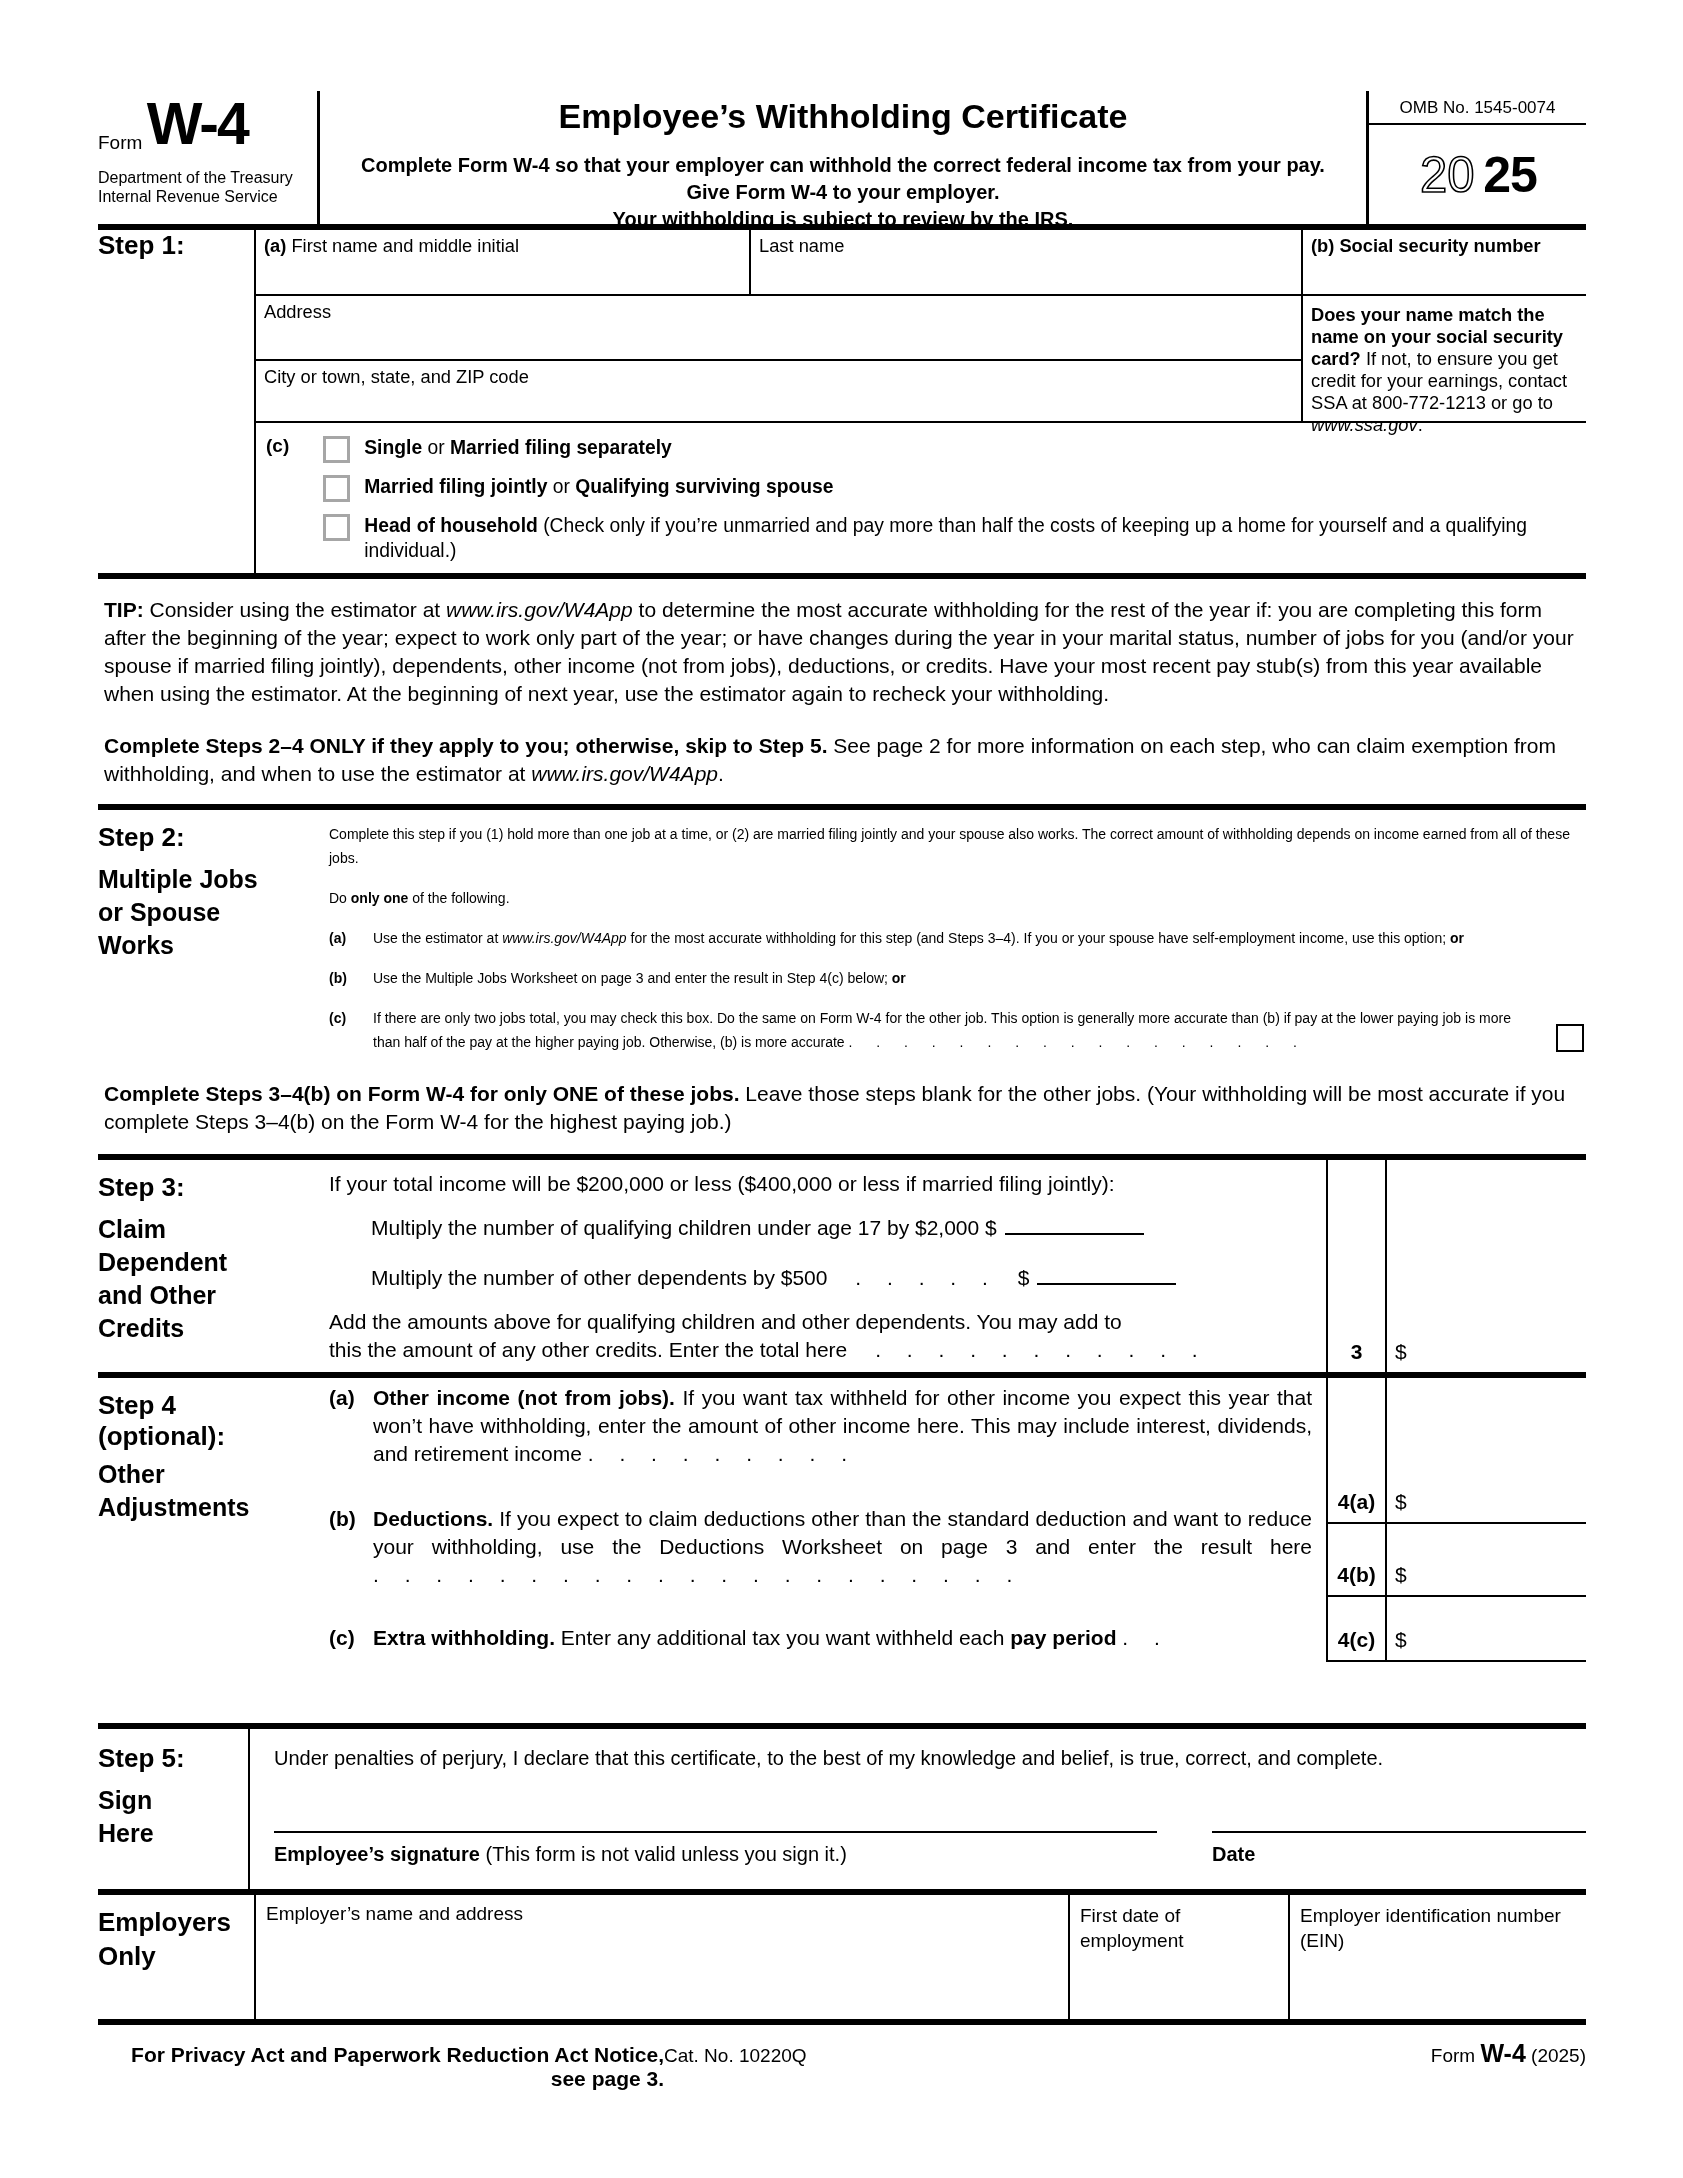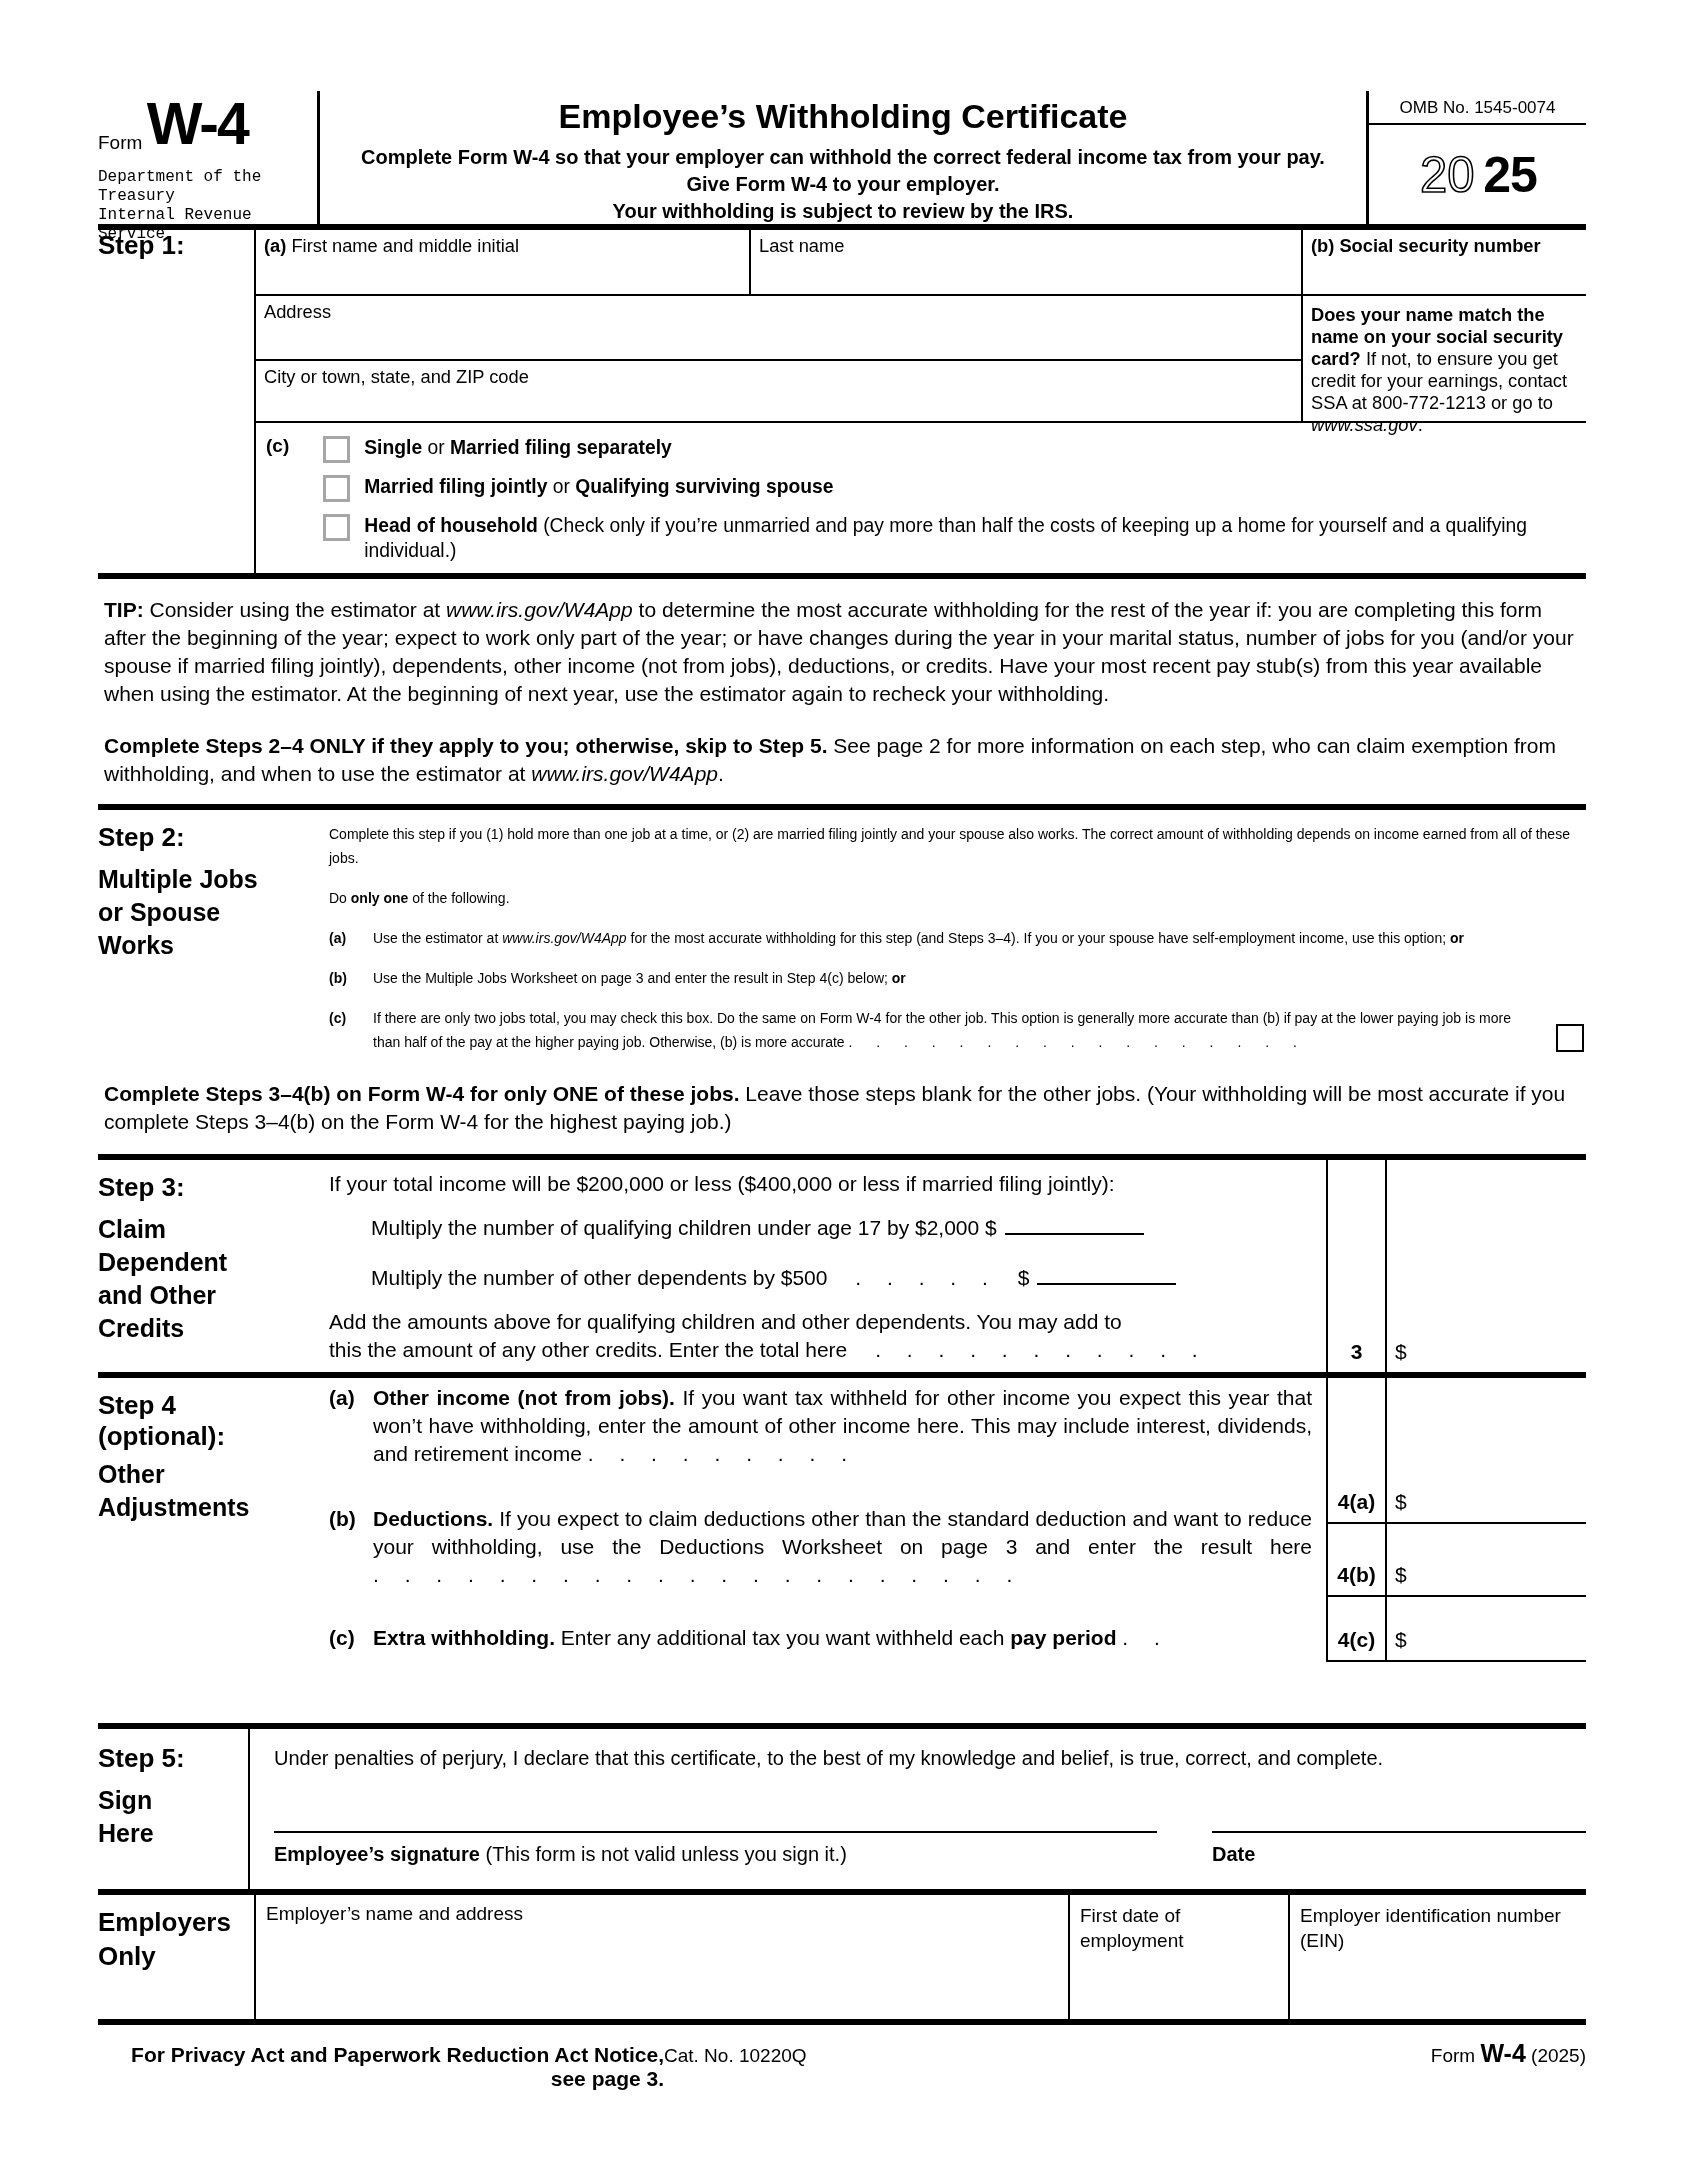--- a/index.html
+++ b/index.html
@@ -8,23 +8,23 @@
   .form{position:absolute;left:98px;top:91px;width:1488px;}
   .b{font-weight:700;}
   .i{font-style:italic;}
   .dots{letter-spacing:10px;white-space:nowrap;}
 
   
   .header{display:flex;border-bottom:6px solid #000;height:139px;box-sizing:border-box;}
   .hdr-left{width:219px;box-sizing:border-box;padding-top:4px;}
   .form-word{font-size:19px;vertical-align:bottom;}
   .form-number{font-size:59px;font-weight:700;letter-spacing:-2px;line-height:1;}
-  .dept{font-size:16px;line-height:19px;margin-top:14px;font-family:Liberation Mono, monospace;}
+  .dept{font-size:16px;line-height:19px;margin-top:14px;}
   .hdr-center{flex:1;border-left:3px solid #000;text-align:center;padding-top:6px;box-sizing:border-box;}
-  .hdr-title{font-size:34px;font-weight:700;margin-bottom:8px;}
+  .hdr-title{font-size:34px;font-weight:700;margin-bottom:16px;}
   .hdr-sub{font-size:20px;font-weight:700;line-height:27px;}
   .hdr-right{width:220px;border-left:3px solid #000;box-sizing:border-box;display:flex;flex-direction:column;}
   .omb{font-size:17px;text-align:center;padding:7px 0 5px 0;border-bottom:2px solid #000;}
   .year{flex:1;display:flex;align-items:center;justify-content:center;}
   .year-bold{font-size:50px;font-weight:700;letter-spacing:-1px;}
 
   
   .step1{display:flex;border-bottom:6px solid #000;box-sizing:border-box;}
   .s1-label{width:158px;border-right:2px solid #000;box-sizing:border-box;}
   .step-title{font-size:26px;font-weight:700;margin-bottom:10px;}

